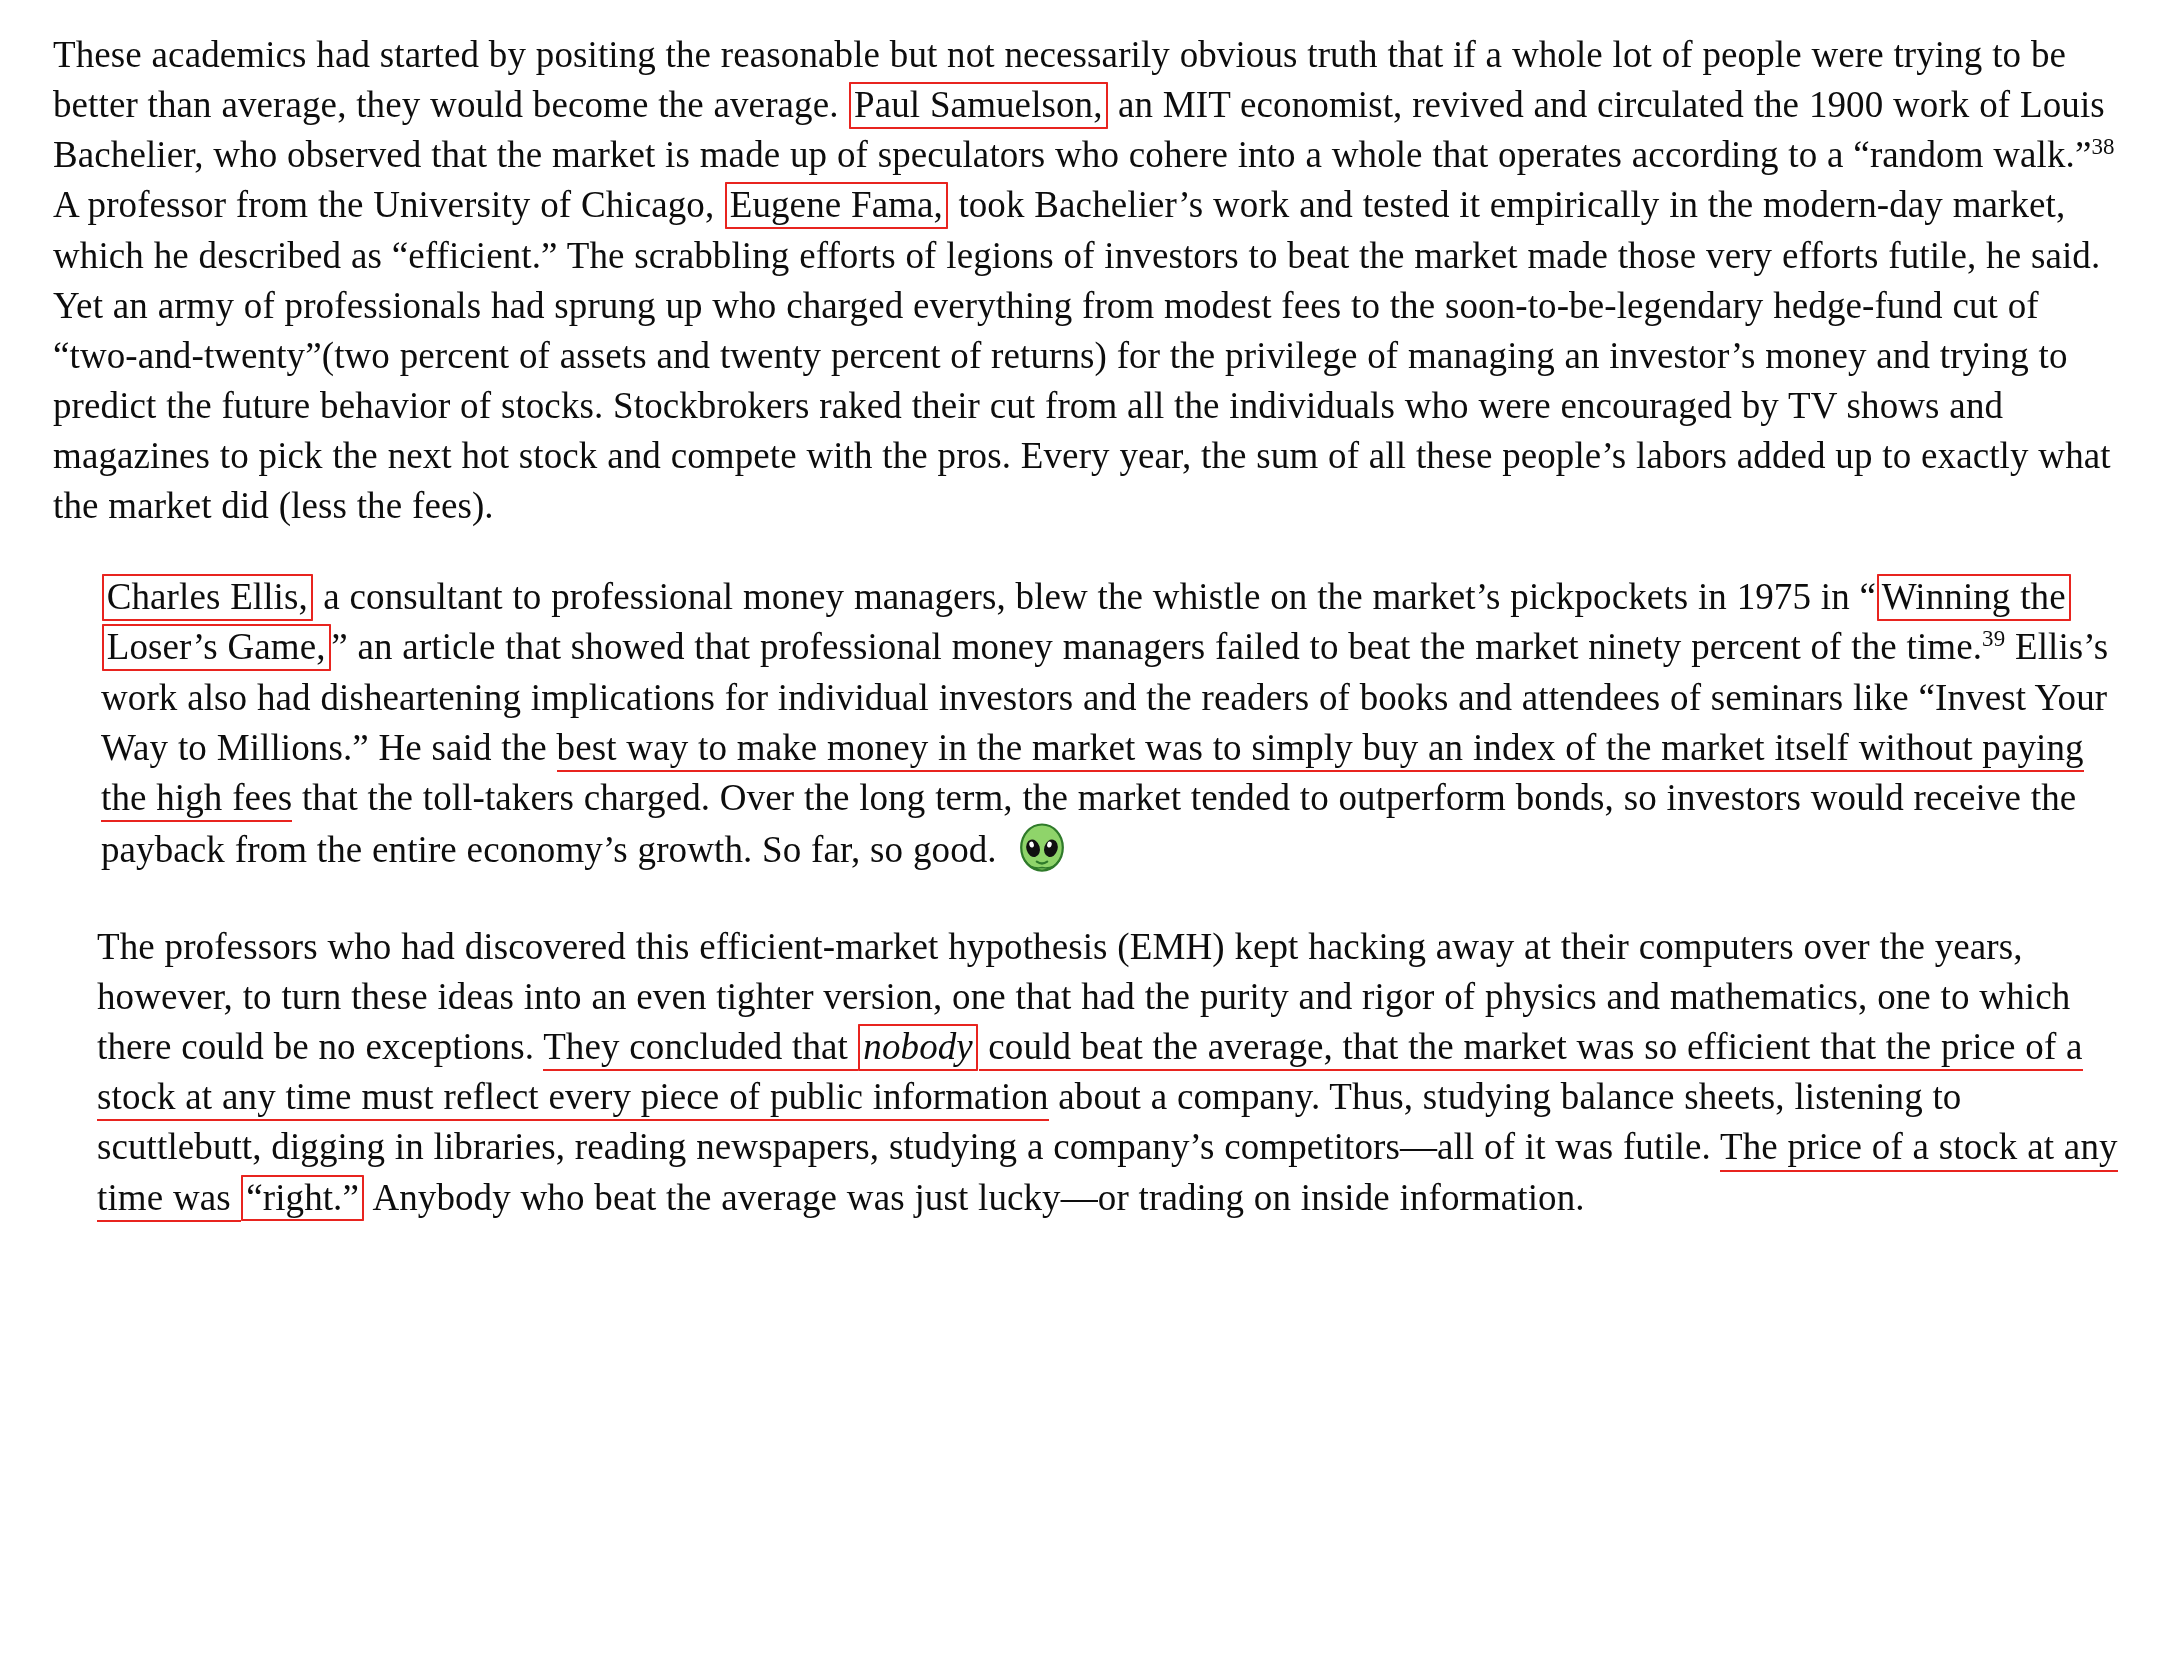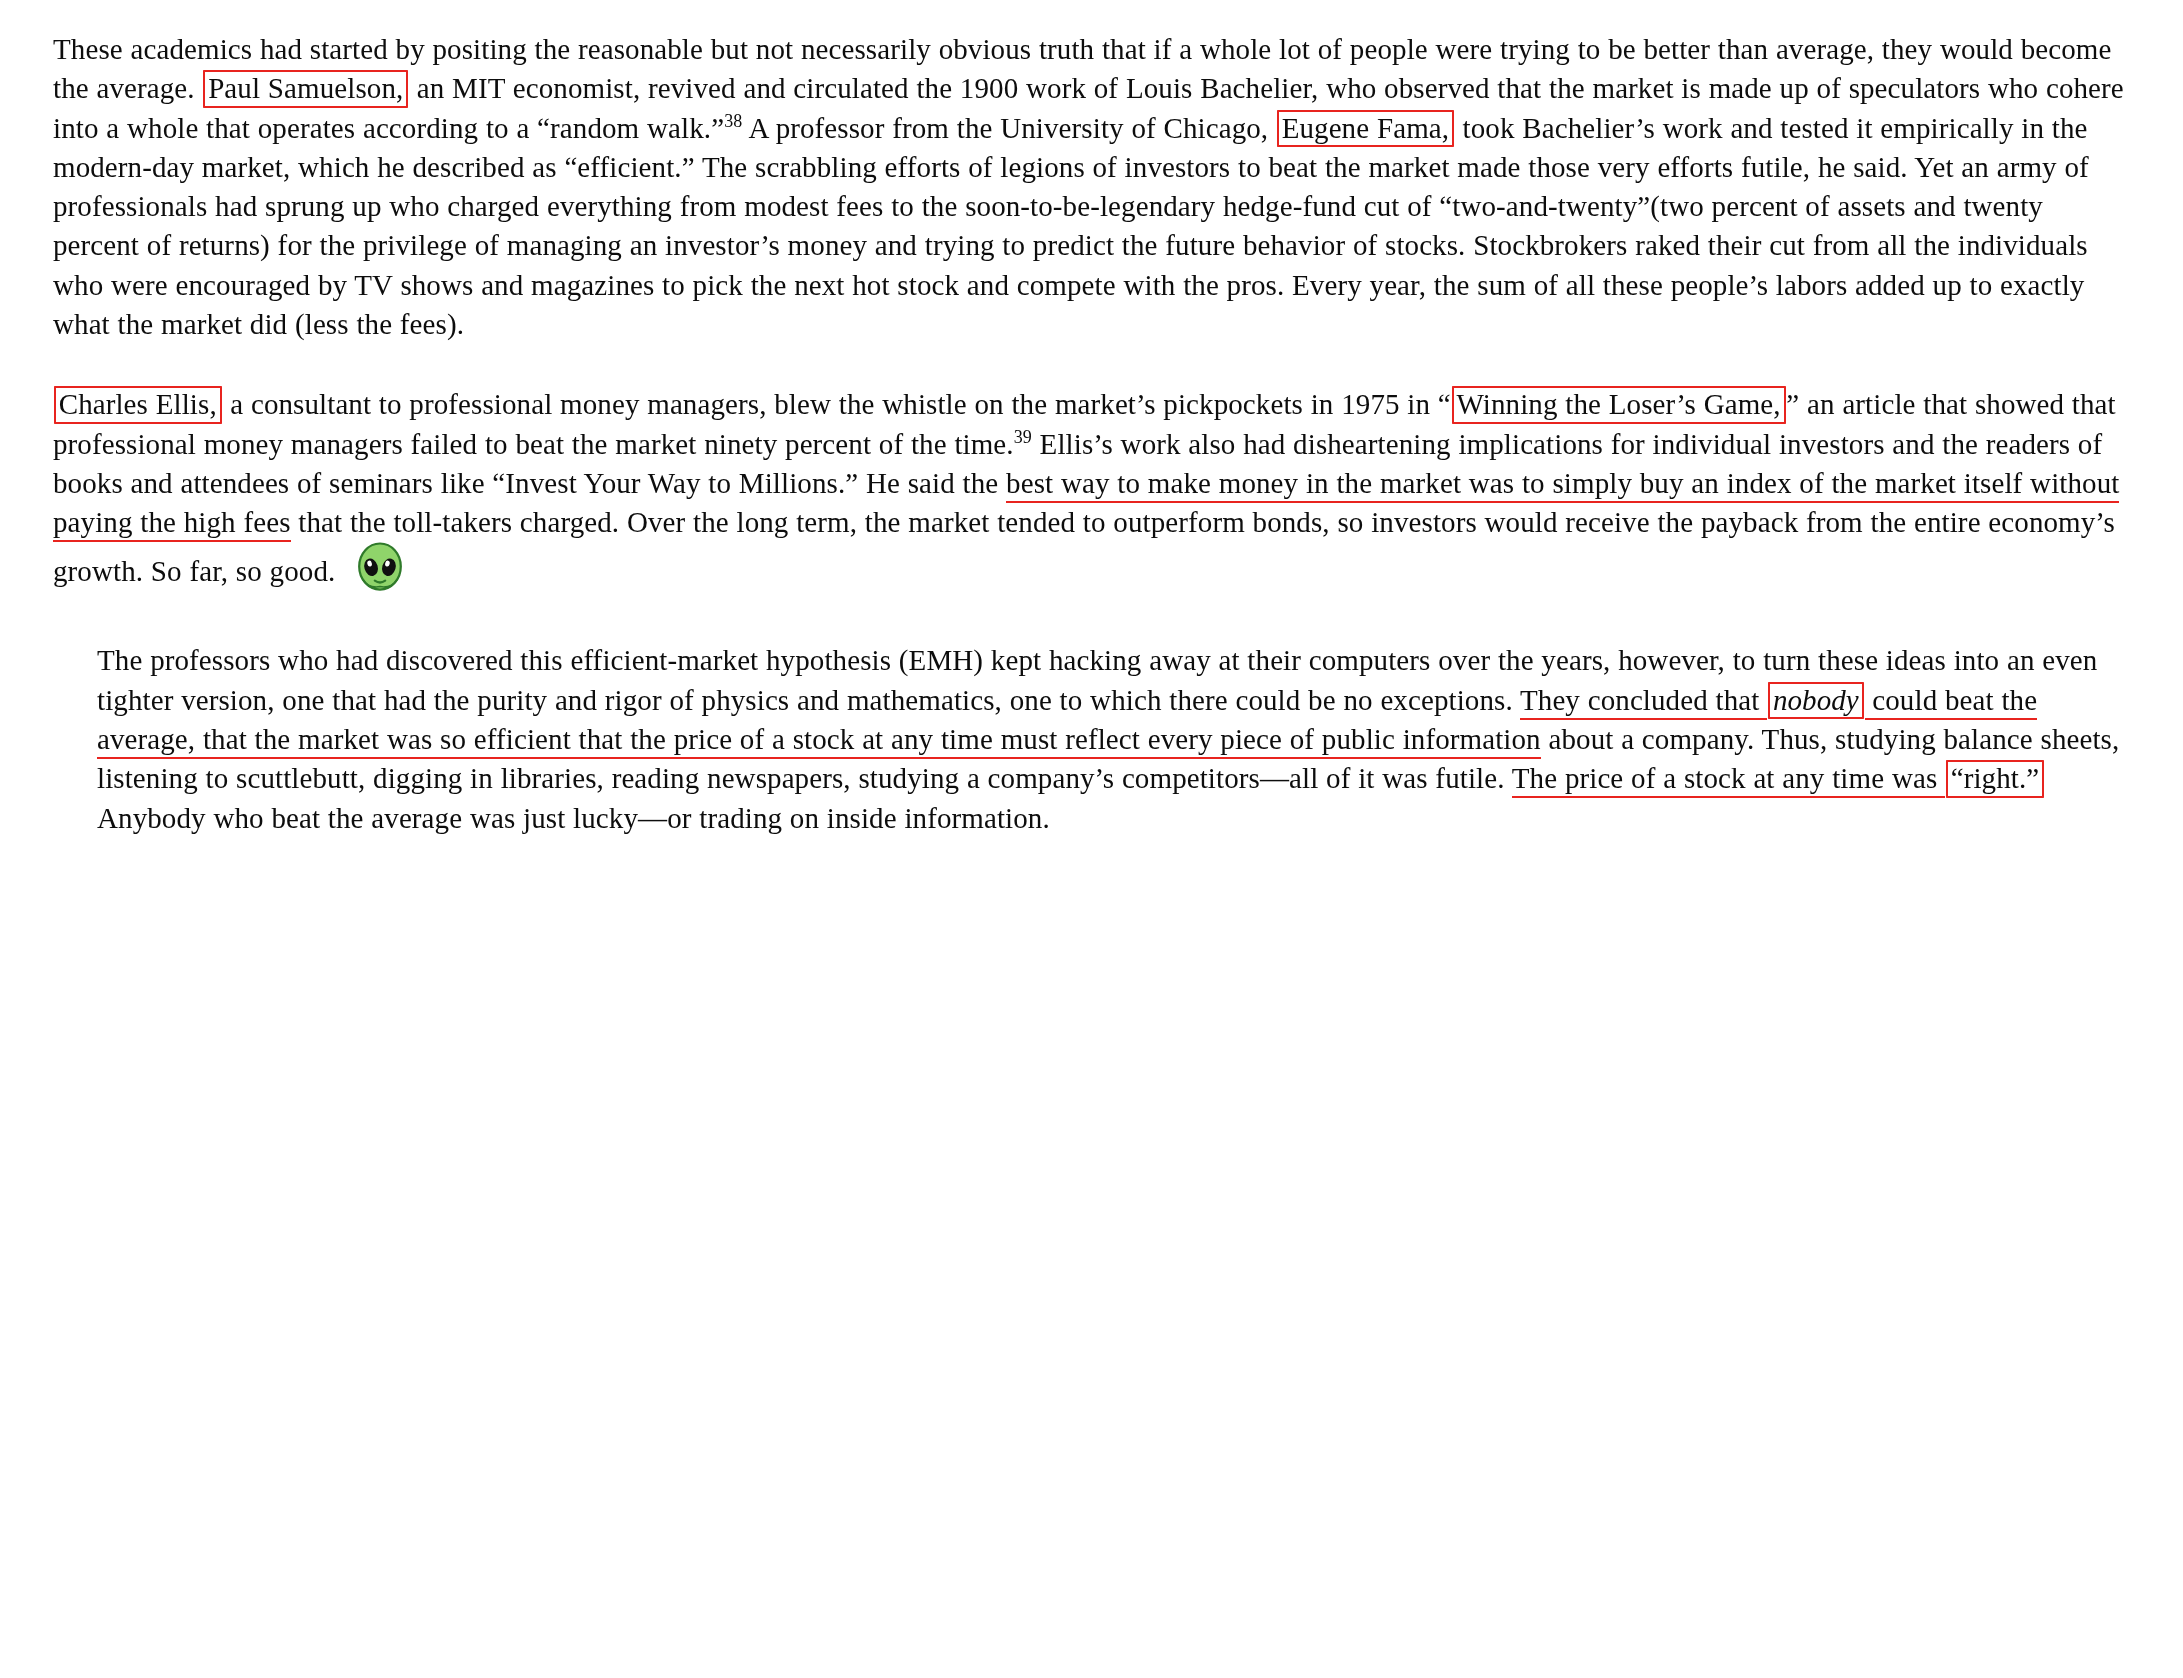--- a/index.html
+++ b/index.html
@@ -15,28 +15,28 @@
     -webkit-font-smoothing: antialiased;
   }
   .page {
     box-sizing: border-box;
     width: 2183px;
     height: 1678px;
     padding: 30px 52px 0 53px;
     position: relative;
   }
   .para {
-    font-size: 29px;
+    font-size: 37px;
     line-height: 1.355;
     text-align: left;
     margin: 0 0 41px 0;
     letter-spacing: 0.1px;
     word-spacing: 0.4px;
   }
-  .para.p2 { margin-bottom: 44px; }
+  .para.p2 { margin-bottom: 44px; margin-left: 48px; }
   .para.p3 { margin-bottom: 0; margin-left: 44px; }
 
   
   .boxed {
     border: 2.2px solid #e8241f;
     padding: 0 3px 1.5px 3px;
     margin: 0 0.7px;
     border-radius: 0.7px;
     box-decoration-break: clone;
     -webkit-box-decoration-break: clone;

